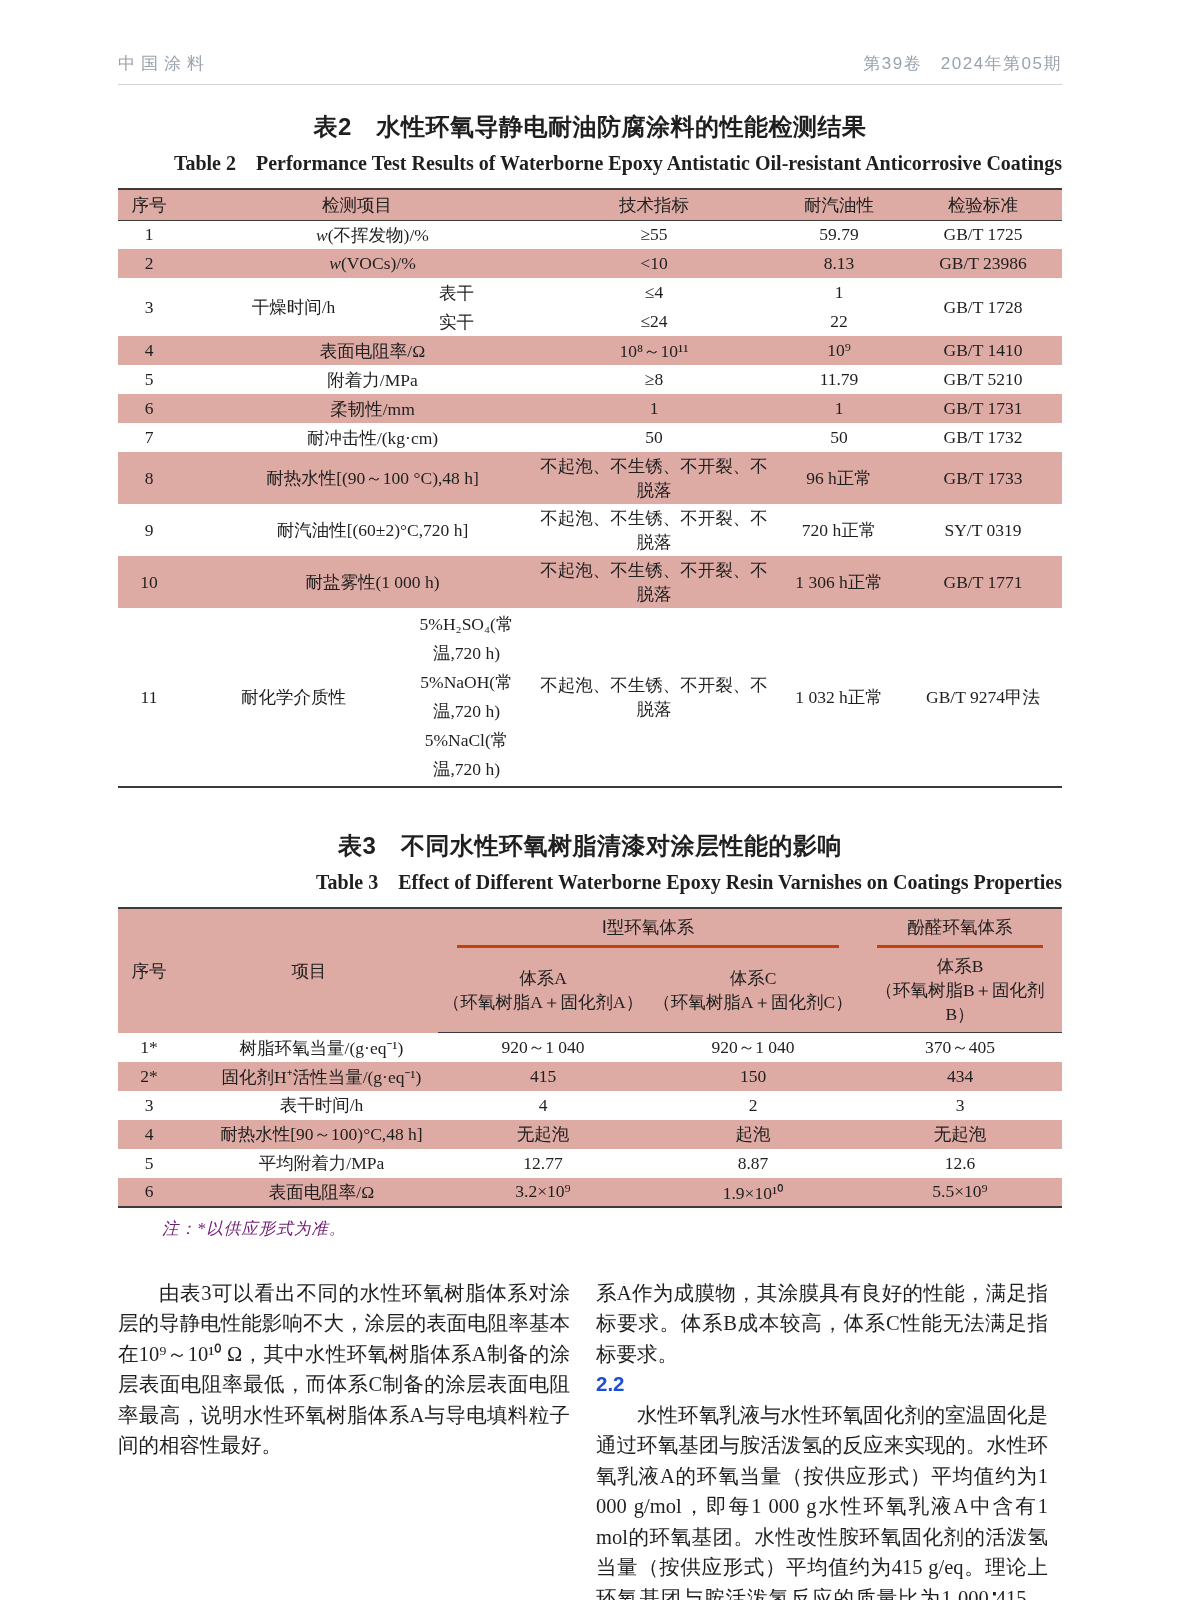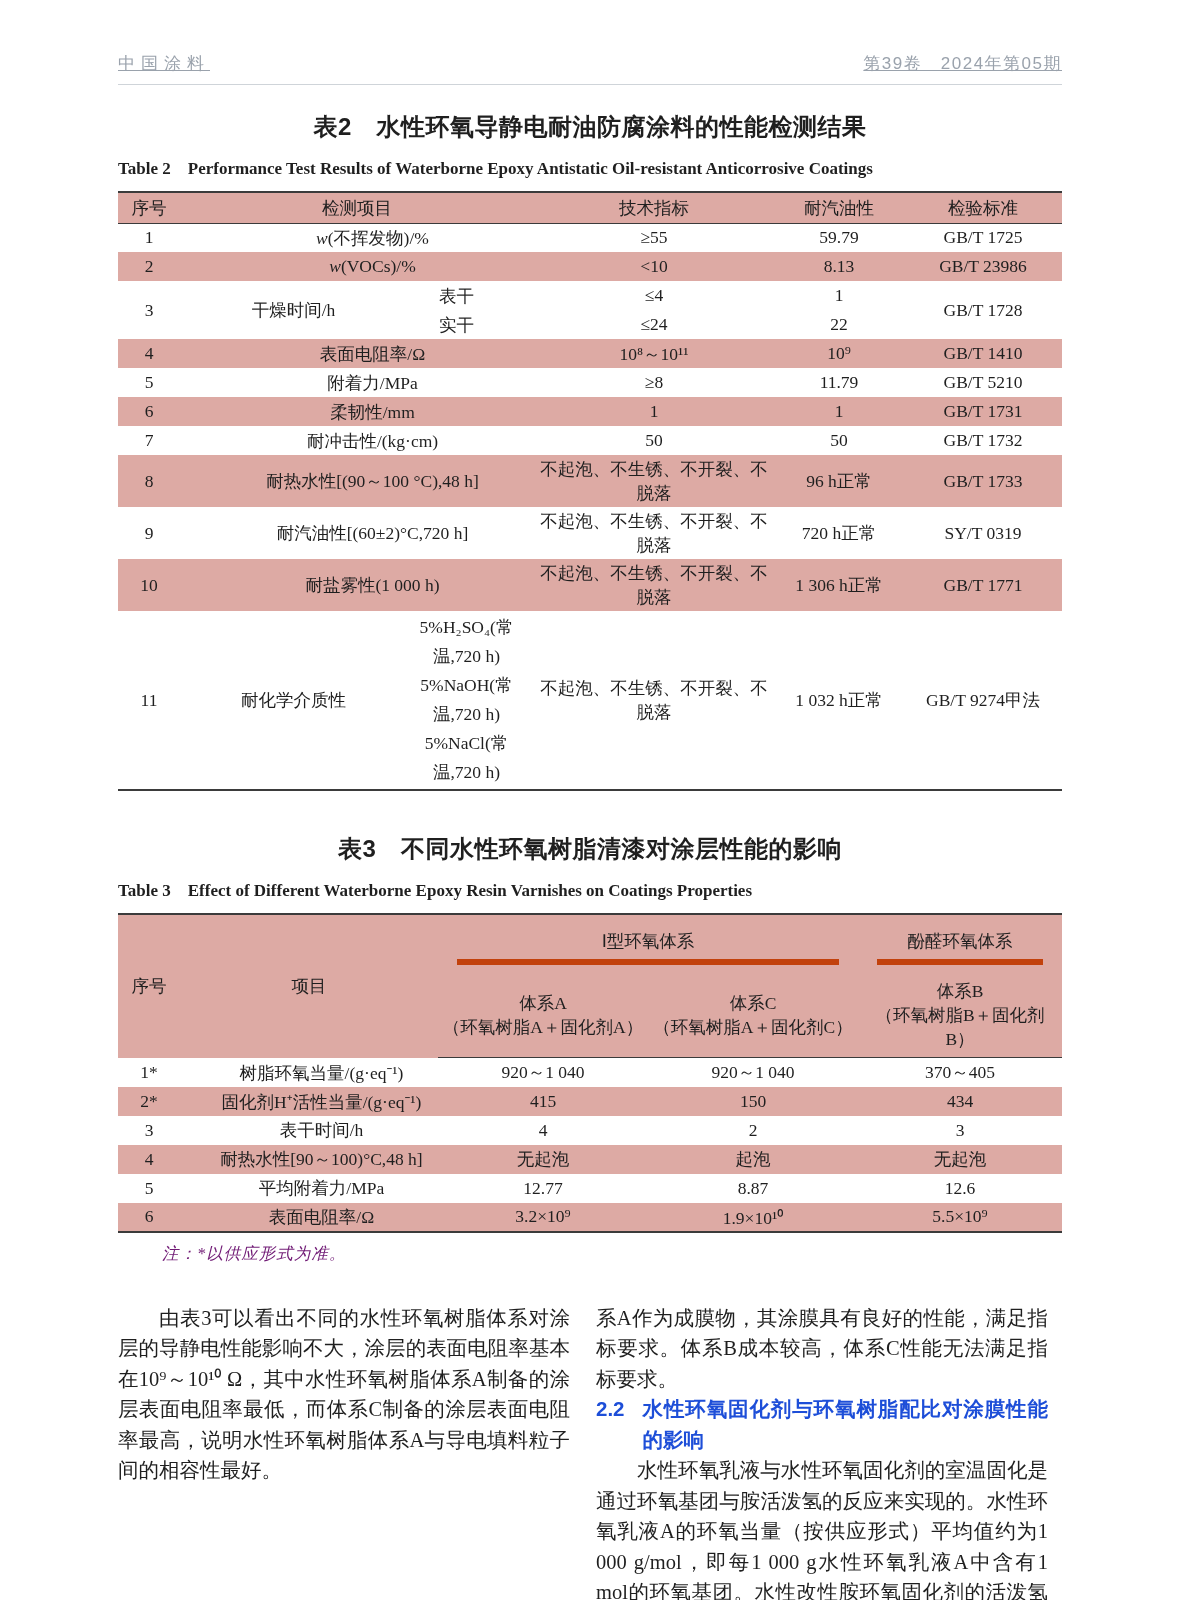--- a/index.html
+++ b/index.html
@@ -6,45 +6,45 @@
   html,body { margin:0; padding:0; }
   body {
     width:1178px; height:1600px; background:#ffffff; overflow:hidden;
     font-family:"Liberation Serif", serif; color:#1f1f1f;
   }
   .page { width:1178px; height:1600px; padding:52px 116px 0 118px; display:flex; flex-direction:column; }
 
   
   .runhead { display:flex; justify-content:space-between; align-items:flex-end;
     color:#9aa2ac; font-size:17px; font-family:"Liberation Sans", sans-serif;
-    padding-bottom:9px; border-bottom:1px solid #cfd4d9;text-decoration:underline; }
+    padding-bottom:9px; border-bottom:1px solid #cfd4d9; }
   .runhead .journal { letter-spacing:6px; }
   .runhead .issue { letter-spacing:1.5px; }
 
   
   .tbl-title-cn { text-align:center; font-weight:bold; font-size:24px; margin-top:26px;
     font-family:"Liberation Sans", sans-serif; letter-spacing:0.5px; }
-  .tbl-title-en { text-align:left; font-weight:bold; font-size:17px; margin-top:14px;
+  .tbl-title-en { text-align:right; font-weight:bold; font-size:20px; margin-top:7px;
     font-family:"Liberation Serif", serif; }
 
   
   table.tbl { border-collapse:collapse; width:944px; margin-top:11px; font-size:17.5px;
     border-top:2px solid #3b3b3b; border-bottom:2px solid #3b3b3b; table-layout:fixed; }
   table.tbl thead tr:last-child th { border-bottom:1.5px solid #3b3b3b; }
   .tbl th, .tbl td { font-weight:normal; text-align:center; vertical-align:middle; padding:2px 3px; }
   .tbl tr { height:29px; }
   .tbl thead tr { height:31px; }
   tr.pink, .pink { background:#ddaaa4; }
   td.item { text-align:center; padding-left:34px; }
   td.subitem { text-align:center; padding-left:6px; }
   .chem-lines div { line-height:29px;margin-left:20px; }
   .sup-cell i { font-style:italic; }
 
   
-  .t3 .grpline { display:block; margin:8px 16px; padding:4px 0 6px; border-bottom:6px solid #c2410c; }
+  .t3 .grpline { display:block; margin:0 16px; padding:4px 0 6px; border-bottom:3px solid #c2410c; }
   .t3 th.sys { padding-top:4px; padding-bottom:6px; }
   .t3 th.sys div { line-height:24px; }
   .t3-note { color:#701a75; font-style:italic; font-size:16.5px; margin:10px 0 0 44px;
     letter-spacing:1px; }
 
   
   .body-cols { display:flex; gap:26px; margin-top:38px; }
   .col { width:452px; font-size:20.5px; line-height:30.5px; text-align:justify; }
   .col p { margin:0; }
   .indent { text-indent:2em; }
@@ -261,19 +261,18 @@
 
   <div class="body-cols">
     <div class="col">
       <p class="indent">由表3可以看出不同的水性环氧树脂体系对涂层的导静电性能影响不大，涂层的表面电阻率基本在10⁹～10¹⁰ Ω，其中水性环氧树脂体系A制备的涂层表面电阻率最低，而体系C制备的涂层表面电阻率最高，说明水性环氧树脂体系A与导电填料粒子间的相容性最好。</p>
 
     </div>
     <div class="col">
       <p>系A作为成膜物，其涂膜具有良好的性能，满足指标要求。体系B成本较高，体系C性能无法满足指标要求。</p>
       <div class="h22">
         <span class="h22-no">2.2</span>
-        <span>水性环氧固化剂与环氧树脂配比对涂膜性能的影响</span>
       </div>
       <p class="indent">水性环氧乳液与水性环氧固化剂的室温固化是通过环氧基团与胺活泼氢的反应来实现的。水性环氧乳液A的环氧当量（按供应形式）平均值约为1 000 g/mol，即每1 000 g水性环氧乳液A中含有1 mol的环氧基团。水性改性胺环氧固化剂的活泼氢当量（按供应形式）平均值约为415 g/eq。理论上环氧基团与胺活泼氢反应的质量比为1 000∶415，即环氧基团与胺活泼氢当量比为1∶1。实验证明，选择不同的环氧/胺氢当量比对涂膜的性能影响较大。实验考察了环氧/胺氢当量比分别为0.6、0.8、1.0、1.2、1.4、1.6时的涂膜防腐性能，结果见表4。</p>
     </div>
   </div>
 
 </div>
 
 </body></html>

